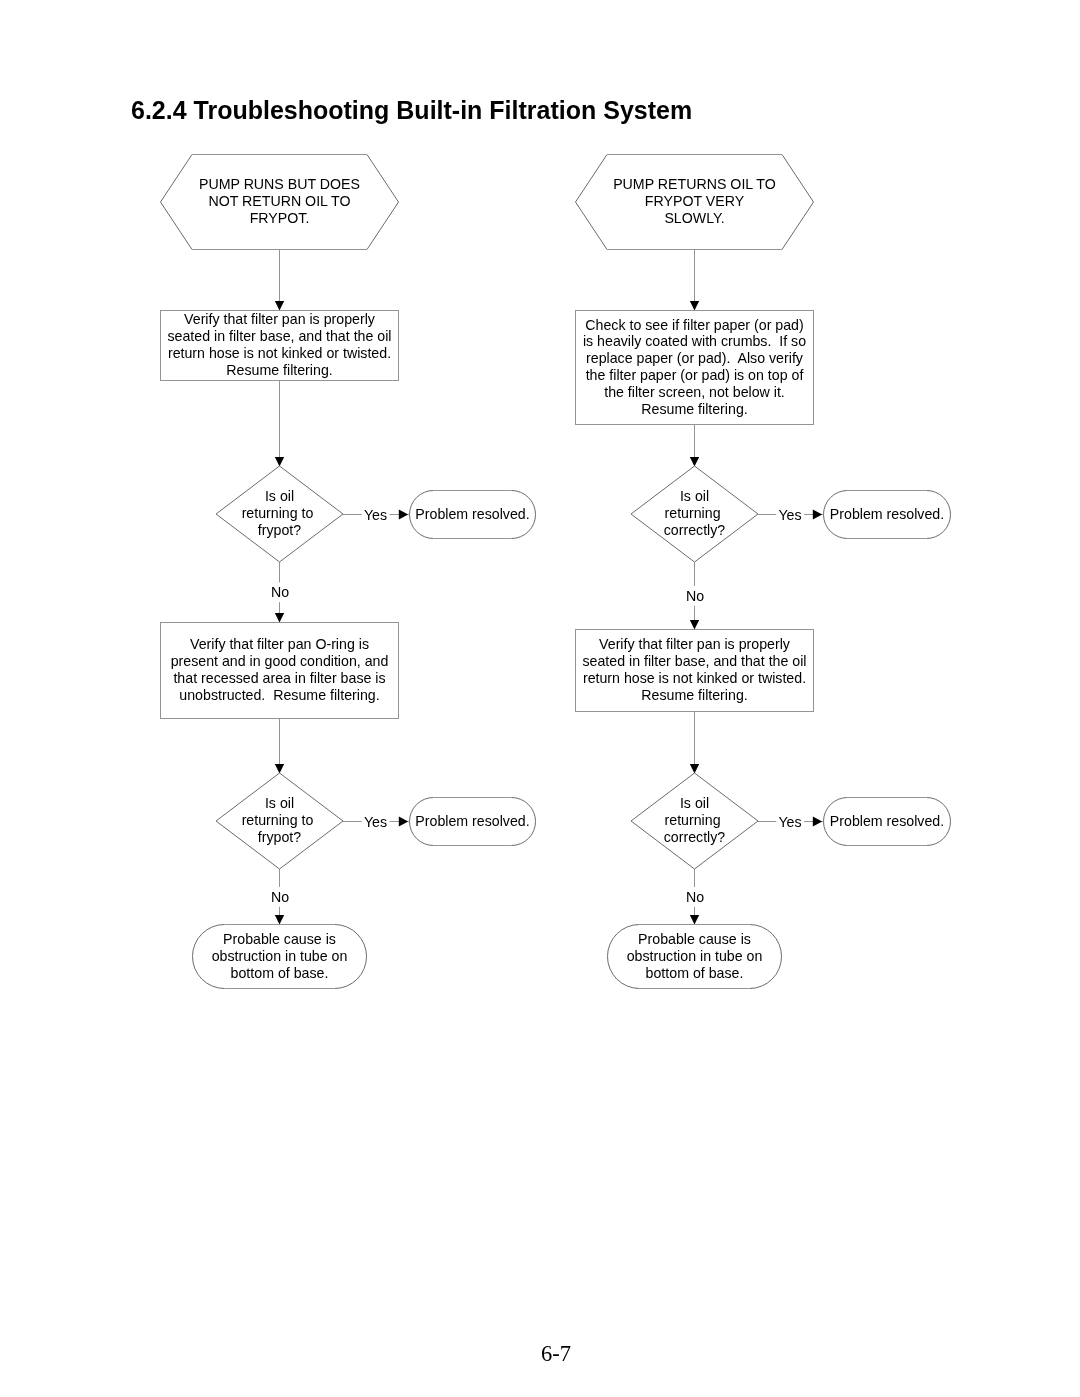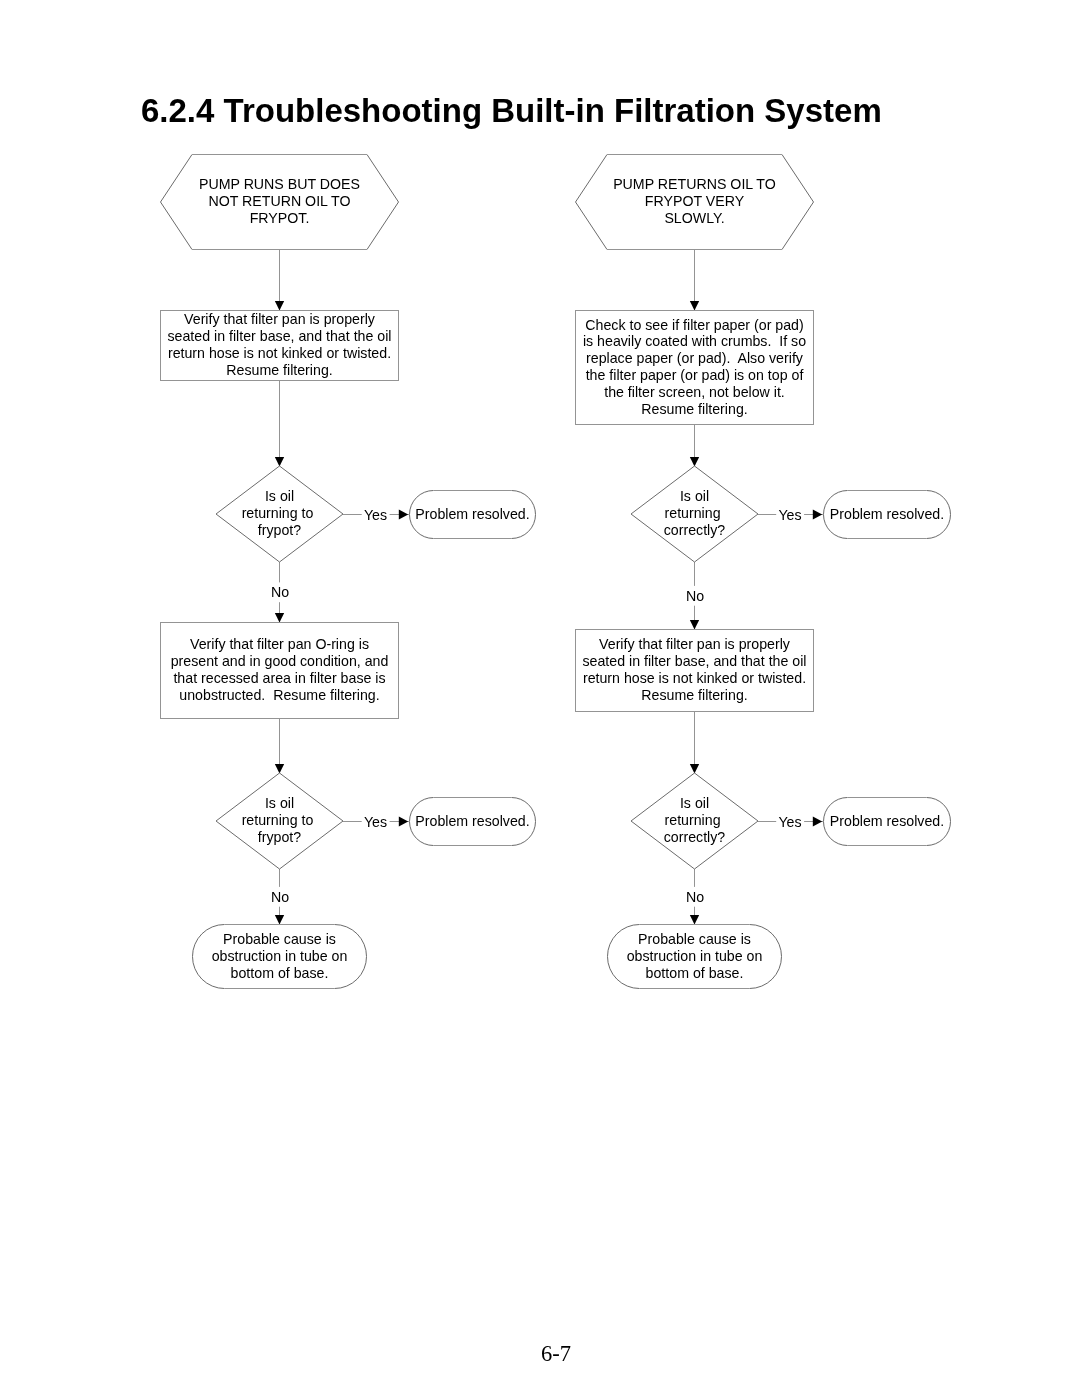--- a/index.html
+++ b/index.html
@@ -1,22 +1,22 @@
 <!DOCTYPE html>
 <html><head>
 <meta charset="utf-8">
 <title>Troubleshooting Built-in Filtration System</title>
 <style>
   html,body{margin:0;padding:0;}
   *{-webkit-font-smoothing:antialiased;}
   body{width:1080px;height:1397px;background:#ffffff;
        font-family:"Liberation Sans",sans-serif;color:#000000;overflow:hidden;position:relative;}
   .page{position:absolute;left:0;top:0;width:1080px;height:1397px;}
-  .title{position:absolute;left:141px;top:96px;
-         font-family:"Liberation Sans",sans-serif;font-weight:bold;font-size:33px;
+  .title{position:absolute;left:131px;top:96px;
+         font-family:"Liberation Sans",sans-serif;font-weight:bold;font-size:25px;
          line-height:29px;white-space:nowrap;color:#000;}
   .pagenum{position:absolute;left:0;top:1341px;width:1112px;text-align:center;
            font-family:"Liberation Serif",serif;font-size:22.5px;color:#000;}
   #flow{position:absolute;left:0;top:0;}
   #flow text{font-family:"Liberation Sans",sans-serif;font-size:14.2px;fill:#000;white-space:pre;}
   #flow .edge-straight{fill:none;stroke:#949494;stroke-width:1;}
   #flow .edge-curve{fill:none;stroke:#6b6b6b;stroke-width:1;}
   #flow .conn{stroke:#949494;stroke-width:1;fill:none;}
   #flow .head{fill:#000000;stroke:none;}
 </style>

